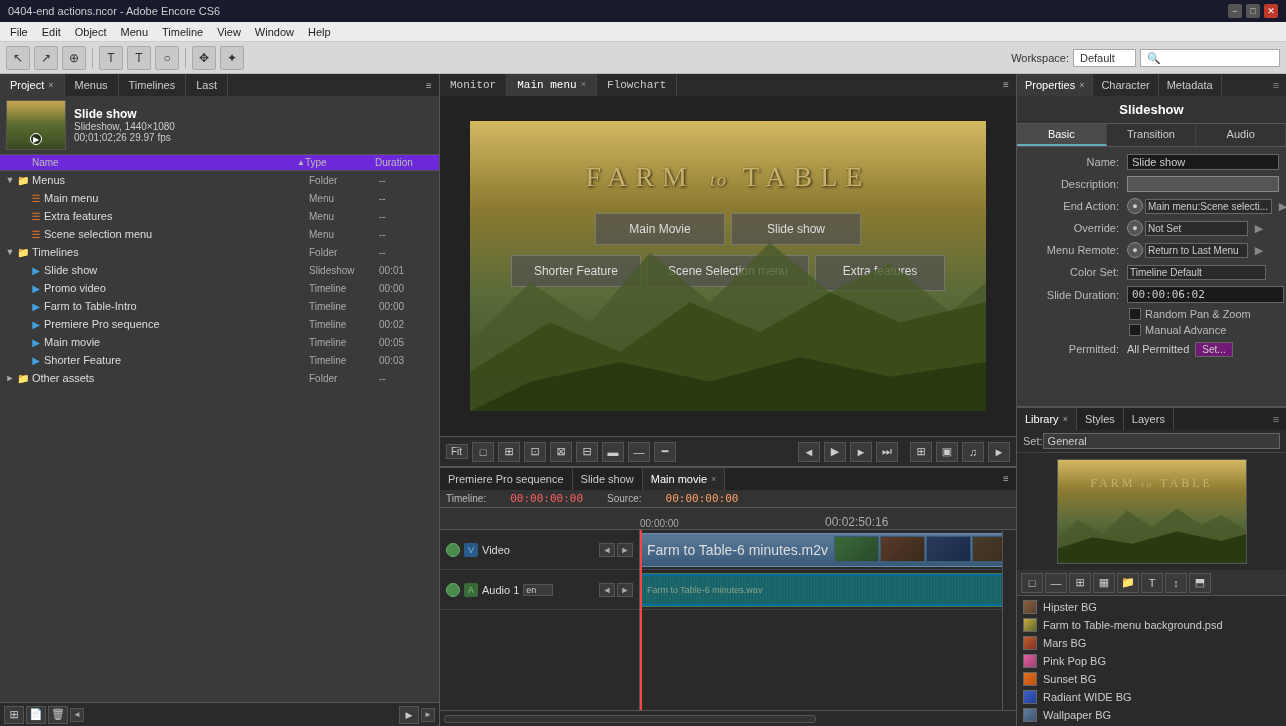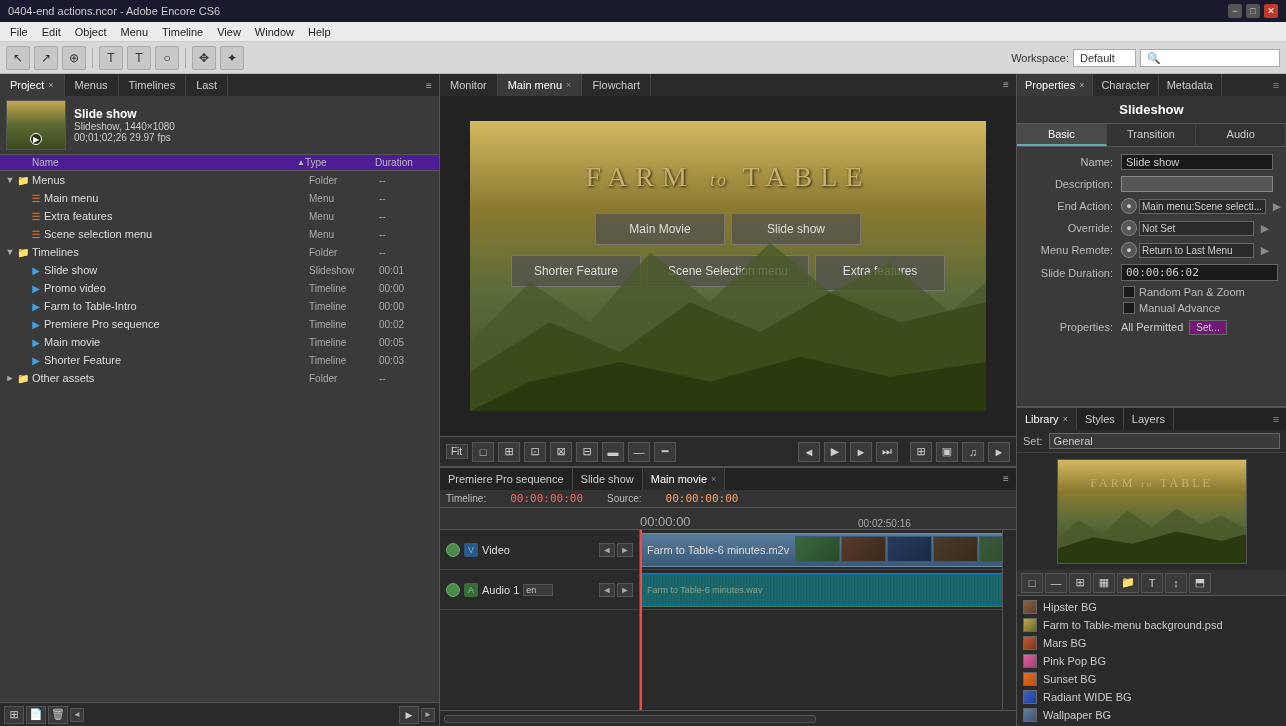--- a/index.html
+++ b/index.html
@@ -39,21 +39,21 @@
     .panel-menu-btn { width: 20px; height: 20px; display: flex; align-items: center; justify-content: center; cursor: pointer; color: #aaa; font-size: 10px; }
 
     
     #project-panel { flex: 1; display: flex; flex-direction: column; overflow: hidden; }
     .project-header { display: flex; align-items: center; padding: 4px 6px; border-bottom: 1px solid #555; gap: 8px; }
     .project-thumbnail { width: 60px; height: 50px; background: #111; border: 1px solid #555; flex-shrink: 0; }
     .project-info { font-size: 10px; color: #ccc; }
     .project-info .proj-name { font-size: 12px; font-weight: bold; color: #fff; }
 
     .tree-area { flex: 1; overflow-y: auto; overflow-x: hidden; }
-    .tree-header { display: flex; align-items: center; padding: 2px 4px; background: #4c1d95; border-bottom: 1px solid #555; font-size: 10px; color: #bbb; }
+    .tree-header { display: flex; align-items: center; padding: 2px 4px; background: #6d28d9; border-bottom: 1px solid #555; font-size: 10px; color: #bbb; }
     .tree-header .col-name { flex: 1; }
     .tree-header .col-type { width: 70px; }
     .tree-header .col-dur { width: 60px; }
     .tree-sort-indicator { font-size: 8px; margin-left: 2px; }
 
     .tree-row { display: flex; align-items: center; padding: 1px 0; cursor: pointer; min-height: 17px; }
     .tree-row .indent { flex-shrink: 0; }
     .tree-row .expand-btn { width: 12px; flex-shrink: 0; color: #aaa; font-size: 9px; text-align: center; }
     .tree-row .icon { width: 16px; height: 16px; flex-shrink: 0; display: flex; align-items: center; justify-content: center; font-size: 10px; }
     .tree-row .name { flex: 1; font-size: 11px; color: #ddd; white-space: nowrap; overflow: hidden; text-overflow: ellipsis; }
@@ -68,21 +68,21 @@
     
     .project-toolbar { height: 24px; background: #2a2a2a; display: flex; align-items: center; padding: 0 4px; gap: 2px; border-top: 1px solid #555; }
     .proj-tool-btn { width: 20px; height: 18px; background: #3a3a3a; border: 1px solid #555; display: flex; align-items: center; justify-content: center; cursor: pointer; font-size: 11px; color: #ccc; }
     .proj-play-btn { width: 20px; height: 18px; background: #3a3a3a; border: 1px solid #555; display: flex; align-items: center; justify-content: center; cursor: pointer; font-size: 9px; color: #ccc; margin-left: auto; }
 
     
     #center-panel { flex: 1; display: flex; flex-direction: column; }
 
     
     .center-tabs { display: flex; background: #2a2a2a; height: 22px; align-items: stretch; }
-    .center-tab { padding: 0 10px; font-size: 11px; color: #ccc; display: flex; align-items: center; cursor: pointer; border-right: 1px solid #444; }
+    .center-tab { padding: 0 10px; font-size: 11px; color: #ccc; display: flex; align-items: center; cursor: pointer; border-right: 1px solid #444; font-family: Liberation Mono, monospace; }
     .center-tab.active { background: #3a3a3a; color: #fff; }
     .center-tab-close { font-size: 9px; margin-left: 4px; color: #888; cursor: pointer; }
 
     
     #preview-area { flex: 1; background: #222; display: flex; align-items: center; justify-content: center; position: relative; overflow: hidden; }
     #preview-img { width: 516px; height: 290px; background: linear-gradient(180deg, #d4b862 0%, #8b7a30 30%, #5a6b3a 60%, #3a4a20 100%); position: relative; overflow: hidden; display: flex; flex-direction: column; align-items: center; }
     .preview-title { font-size: 28px; font-family: Georgia, serif; color: #c8b06a; letter-spacing: 8px; margin-top: 40px; text-shadow: 1px 1px 3px rgba(0,0,0,0.8); }
     .preview-title .to { font-size: 18px; font-style: italic; letter-spacing: 2px; }
     .preview-buttons { display: flex; flex-wrap: wrap; gap: 6px; margin-top: 20px; justify-content: center; }
     .prev-btn { background: rgba(80,80,80,0.7); border: 1px solid rgba(150,150,150,0.5); color: #ddd; font-size: 12px; padding: 8px 20px; cursor: pointer; min-width: 130px; text-align: center; }
@@ -123,42 +123,42 @@
     .right-tab { padding: 0 8px; font-size: 11px; color: #ccc; display: flex; align-items: center; cursor: pointer; border-right: 1px solid #444; }
     .right-tab.active { background: #3a3a3a; color: #fff; }
     .right-tab-menu { margin-left: auto; width: 20px; display: flex; align-items: center; justify-content: center; color: #888; cursor: pointer; }
 
     
     .props-title { font-size: 13px; font-weight: bold; color: #fff; padding: 6px 8px; border-bottom: 1px solid #555; text-align: center; background: #333; }
     .props-subtabs { display: flex; background: #333; border-bottom: 1px solid #555; }
     .props-subtab { flex: 1; text-align: center; padding: 4px 0; font-size: 11px; color: #ccc; cursor: pointer; border-right: 1px solid #444; }
     .props-subtab.active { background: #4a4a4a; color: #fff; border-bottom: 2px solid #6ab; }
 
-    .props-body { flex: 1; overflow-y: auto; padding: 4px 6px; }
+    .props-body { flex: 1; overflow-y: auto; padding: 4px 12px; }
     .prop-row { display: flex; align-items: center; padding: 3px 8px; min-height: 22px; }
     .prop-label { width: 90px; font-size: 11px; color: #bbb; flex-shrink: 0; text-align: right; padding-right: 8px; }
     .prop-value { flex: 1; background: #1a1a1a; border: 1px solid #666; color: #ccc; font-size: 11px; padding: 1px 4px; }
     .prop-value.empty { background: #555; border-color: #888; }
     .prop-row-dropdown { display: flex; align-items: center; }
     .prop-dropdown { flex: 1; background: #2a2a2a; border: 1px solid #666; color: #ccc; font-size: 10px; padding: 1px 2px; appearance: none; }
     .prop-icon { width: 14px; height: 14px; display: flex; align-items: center; justify-content: center; color: #888; font-size: 11px; cursor: pointer; margin-left: 2px; }
     .prop-circle-icon { width: 16px; height: 16px; border-radius: 50%; background: #555; border: 1px solid #888; display: flex; align-items: center; justify-content: center; color: #ccc; font-size: 9px; }
 
     .prop-checkbox-row { display: flex; align-items: center; padding: 2px 8px 2px 100px; gap: 4px; }
     .prop-checkbox { width: 12px; height: 12px; background: #1a1a1a; border: 1px solid #666; flex-shrink: 0; }
     .prop-check-label { font-size: 11px; color: #bbb; }
 
     
     #lib-panel { border-top: 2px solid #555; background: #2a2a2a; display: flex; flex-direction: column; }
     .lib-tabs { display: flex; background: #222; height: 22px; align-items: stretch; }
     .lib-tab { padding: 0 8px; font-size: 11px; color: #ccc; display: flex; align-items: center; cursor: pointer; border-right: 1px solid #444; }
     .lib-tab.active { background: #2a2a2a; color: #fff; }
     .lib-tab-menu { margin-left: auto; width: 20px; display: flex; align-items: center; justify-content: center; color: #888; cursor: pointer; }
 
-    .lib-set-row { display: flex; align-items: center; padding: 3px 6px; gap: 6px; border-bottom: 1px solid #444; }
+    .lib-set-row { display: flex; align-items: center; padding: 3px 6px; border-bottom: 1px solid #444; }
     .lib-set-label { font-size: 11px; color: #bbb; }
     .lib-set-dropdown { flex: 1; background: #3a3a3a; border: 1px solid #666; color: #ccc; font-size: 11px; padding: 1px 4px; appearance: none; }
 
     .lib-preview { width: 190px; height: 105px; background: linear-gradient(180deg, #d4b862 0%, #8b7a30 30%, #5a6b3a 60%, #3a4a20 100%); margin: 6px auto; border: 1px solid #555; display: block; position: relative; overflow: hidden; }
 
     .lib-toolbar { height: 26px; background: #333; display: flex; align-items: center; padding: 0 4px; gap: 2px; border-bottom: 1px solid #555; }
     .lib-tool { width: 22px; height: 20px; background: #3a3a3a; border: 1px solid #555; display: flex; align-items: center; justify-content: center; cursor: pointer; font-size: 11px; color: #ccc; }
 
     .lib-items { flex: 1; overflow-y: auto; padding: 2px 6px; }
     .lib-item { display: flex; align-items: center; padding: 2px 0; font-size: 11px; color: #ccc; cursor: pointer; gap: 6px; }
@@ -488,22 +488,22 @@
 
       <div class="timeline-header-row">
         <span>Timeline:</span>
         <span class="tl-timecode red">00:00:00:00</span>
         <span>Source:</span>
         <span class="tl-timecode orange">00:00:00:00</span>
       </div>
 
       <div class="timeline-ruler" style="height:22px;padding-left:200px;position:relative;overflow:hidden;">
         <div style="position:relative;flex:1;display:flex;align-items:flex-end;">
-          <span style="position:absolute;left:0;font-size:13px;color:#aaa;">00:00:00</span>
-          <span style="position:absolute;left:185px;font-size:10px;color:#aaa;margin-left:33px;">00:02:50:16</span>
+          <span style="position:absolute;left:0;font-size:10px;color:#aaa;">00:00:00</span>
+          <span style="position:absolute;left:185px;font-size:12px;color:#aaa;">00:02:50:16</span>
 
           <div class="playhead" style="left:0px;"></div>
         </div>
       </div>
 
       <div class="timeline-tracks">
         <div class="track-labels">
           <div class="track-label-row">
             <div class="track-enable"></div>
             <div class="lbl-icon video" style="background:#2a5a8a;color:#7bc;width:14px;height:14px;border-radius:2px;display:flex;align-items:center;justify-content:center;font-size:9px;margin-right:4px;">V</div>
@@ -524,21 +524,21 @@
               <div style="width:16px;height:14px;background:#3a3a3a;border:1px solid #555;display:flex;align-items:center;justify-content:center;cursor:pointer;font-size:9px;color:#aaa;">◄</div>
               <div style="width:16px;height:14px;background:#3a3a3a;border:1px solid #555;display:flex;align-items:center;justify-content:center;cursor:pointer;font-size:9px;color:#aaa;">►</div>
             </div>
           </div>
         </div>
 
         <div style="flex:1;overflow:hidden;position:relative;">
 
           <div class="track-content-row" style="height:40px;">
             <div class="track-clip video-clip" style="left:0;width:750px;height:34px;top:3px;">
-              <span style="font-size:11px;color:#ddd;padding:2px;">Farm to Table-6 minutes.m2v</span>
+              <span style="font-size:14px;color:#ddd;padding:2px;">Farm to Table-6 minutes.m2v</span>
 
               <div style="display:flex;gap:1px;margin-left:4px;height:28px;">
                 <div class="thumb thumb1" style="width:45px;height:26px;border:1px solid #3a5a7a;"></div>
                 <div class="thumb thumb2" style="width:45px;height:26px;border:1px solid #3a5a7a;"></div>
                 <div class="thumb thumb3" style="width:45px;height:26px;border:1px solid #3a5a7a;"></div>
                 <div class="thumb thumb4" style="width:45px;height:26px;border:1px solid #3a5a7a;"></div>
                 <div class="thumb thumb5" style="width:45px;height:26px;border:1px solid #3a5a7a;"></div>
                 <div class="thumb thumb6" style="width:45px;height:26px;border:1px solid #3a5a7a;"></div>
 
               </div>
@@ -628,38 +628,44 @@
         <div class="prop-label">Menu Remote:</div>
         <div class="prop-row-dropdown" style="flex:1;display:flex;align-items:center;gap:2px;">
           <div class="prop-circle-icon">●</div>
           <select class="prop-dropdown">
             <option>Return to Last Menu</option>
           </select>
           <div class="prop-icon">▶</div>
         </div>
       </div>
 
+      <div class="prop-row">
+        <div class="prop-label">Color Set:</div>
+        <select class="prop-dropdown" style="flex:1;">
+          <option>Timeline Default</option>
+        </select>
+      </div>
 
       <div class="prop-row">
         <div class="prop-label">Slide Duration:</div>
         <input class="prop-value" type="text" value="00:00:06:02" style="font-family: monospace;">
       </div>
 
       <div class="prop-checkbox-row">
         <div class="prop-checkbox"></div>
         <span class="prop-check-label">Random Pan &amp; Zoom</span>
       </div>
 
       <div class="prop-checkbox-row">
         <div class="prop-checkbox"></div>
         <span class="prop-check-label">Manual Advance</span>
       </div>
 
       <div class="prop-row">
-        <div class="prop-label">Properties:</div>
+        <div class="prop-label">Permitted:</div>
         <span style="font-size:11px;color:#ccc;margin-right:6px;">All Permitted</span>
         <button style="background:#701a75;border:1px solid #666;color:#ccc;font-size:10px;padding:1px 6px;cursor:pointer;">Set...</button>
       </div>
     </div>
 
     <div id="lib-panel" style="height:320px;">
       <div class="lib-tabs">
         <div class="lib-tab active">
           <span>Library</span>
           <span style="font-size:9px;margin-left:4px;color:#aaa;">×</span>

